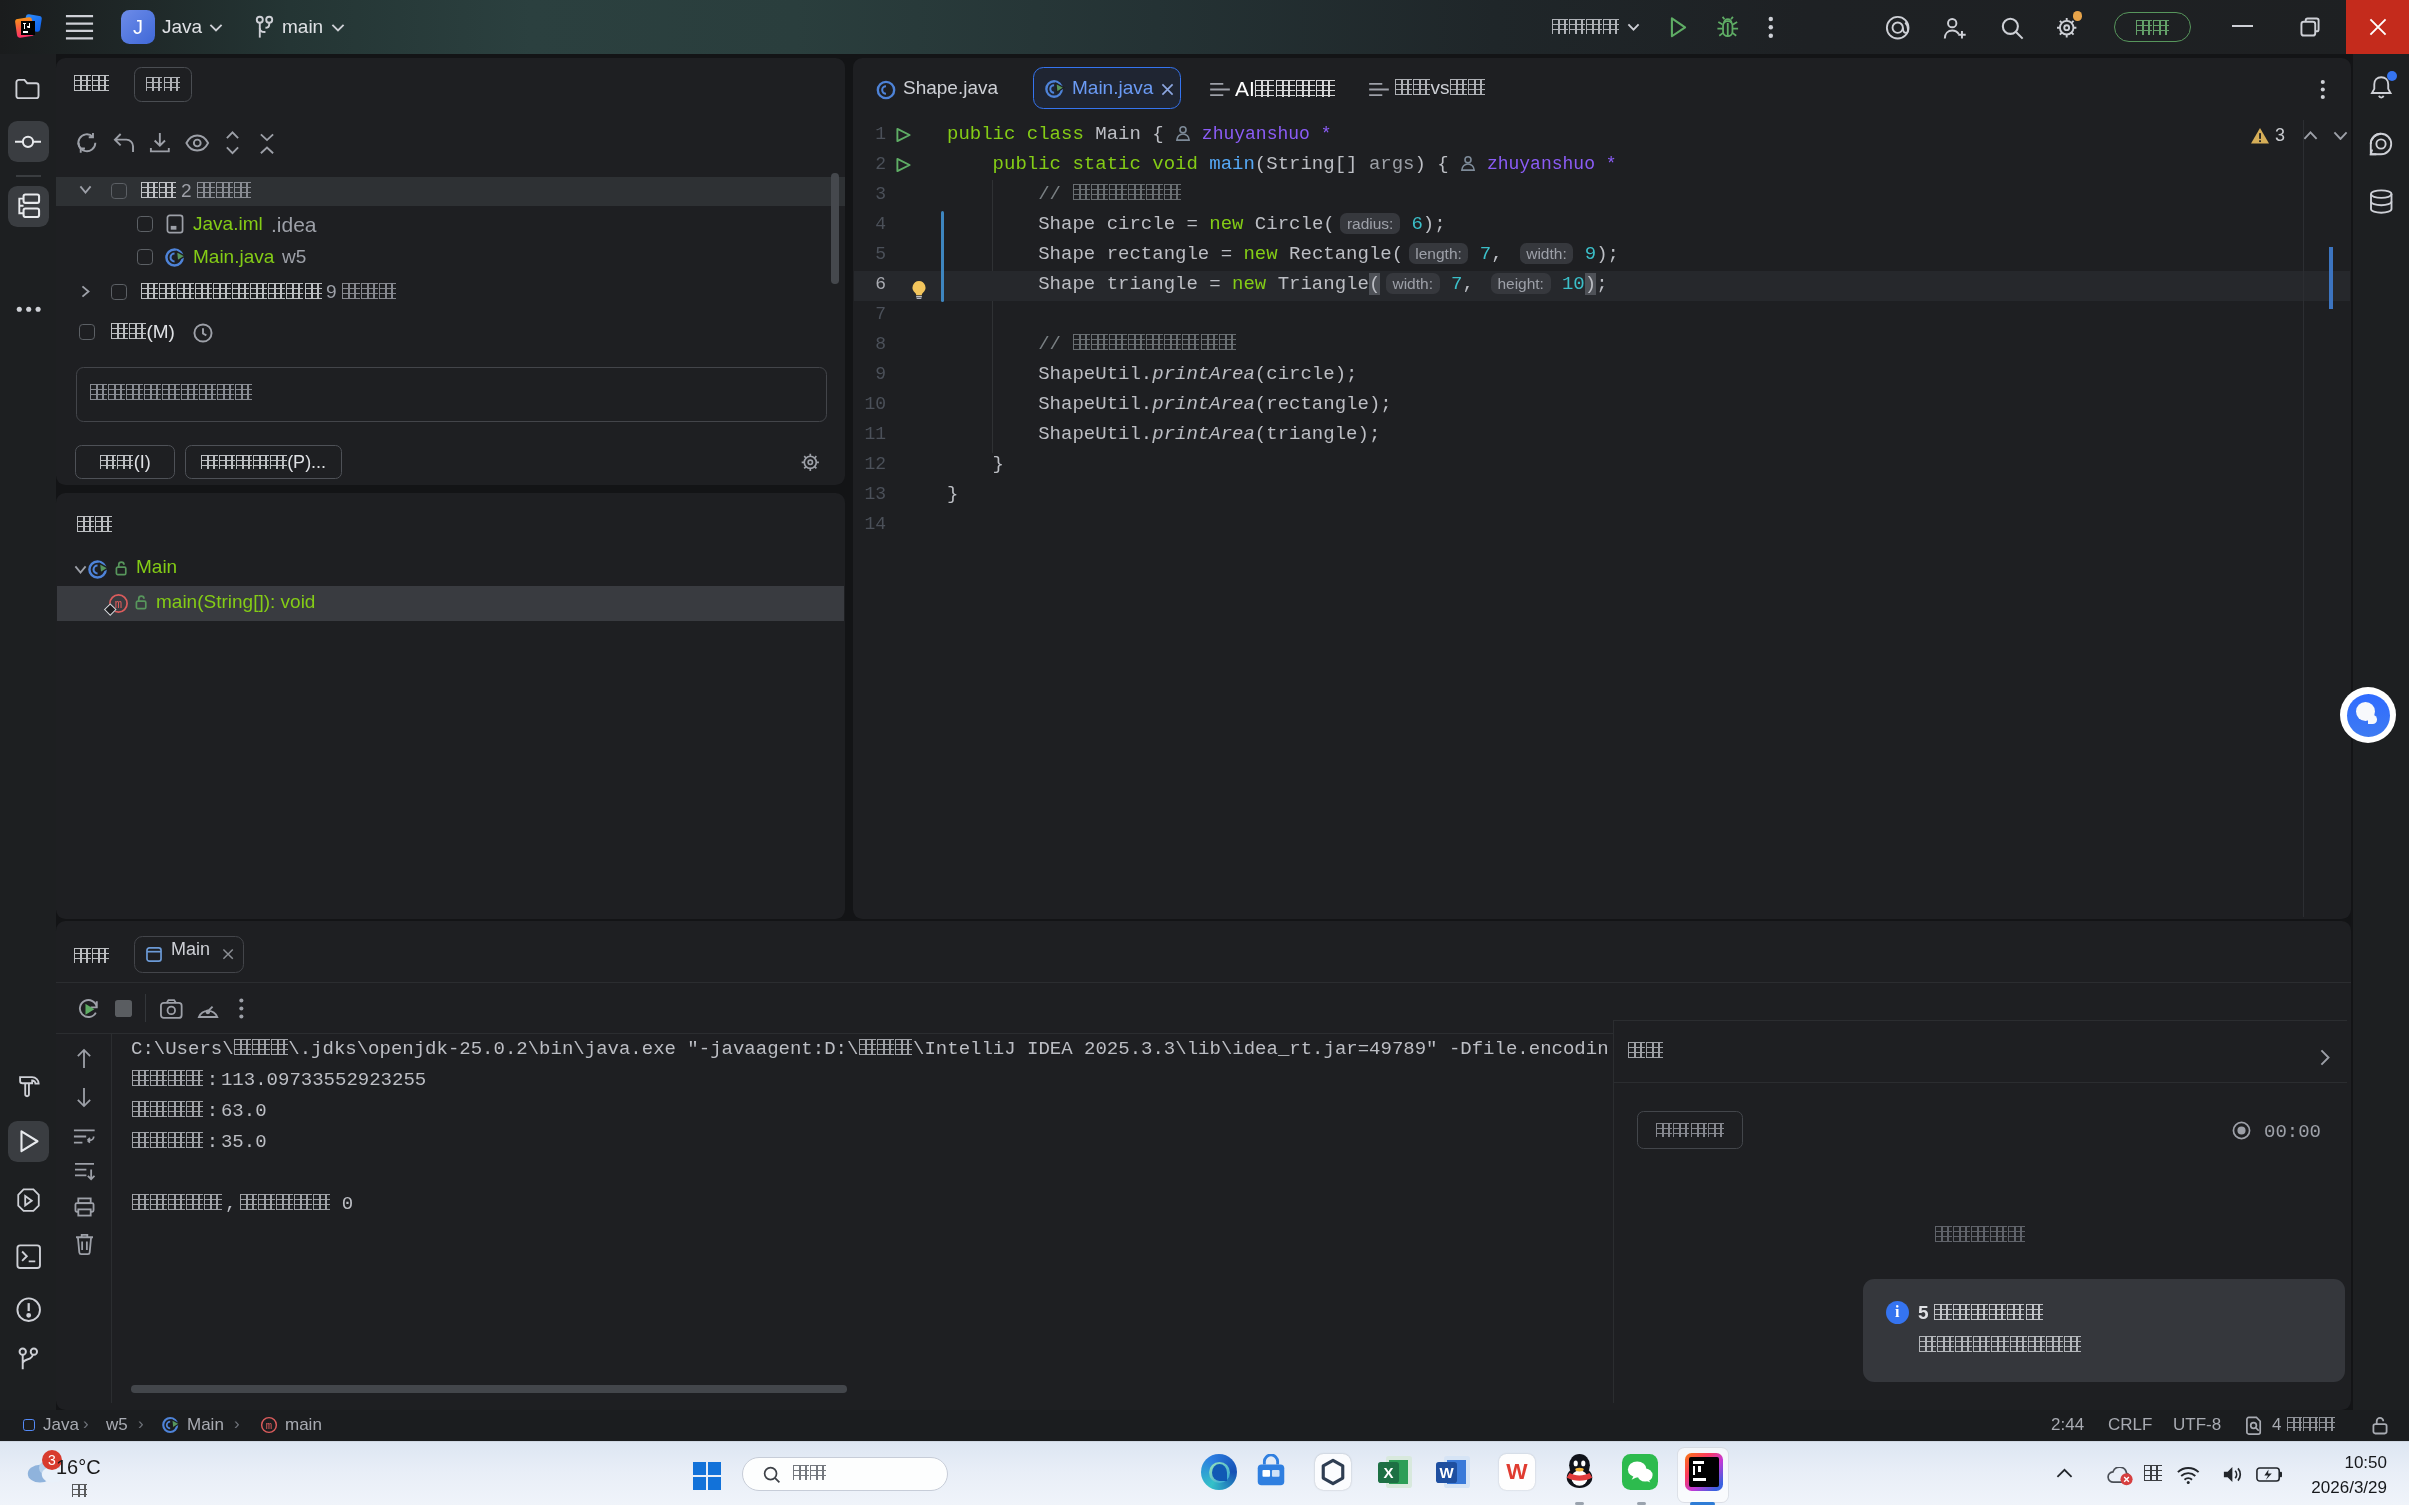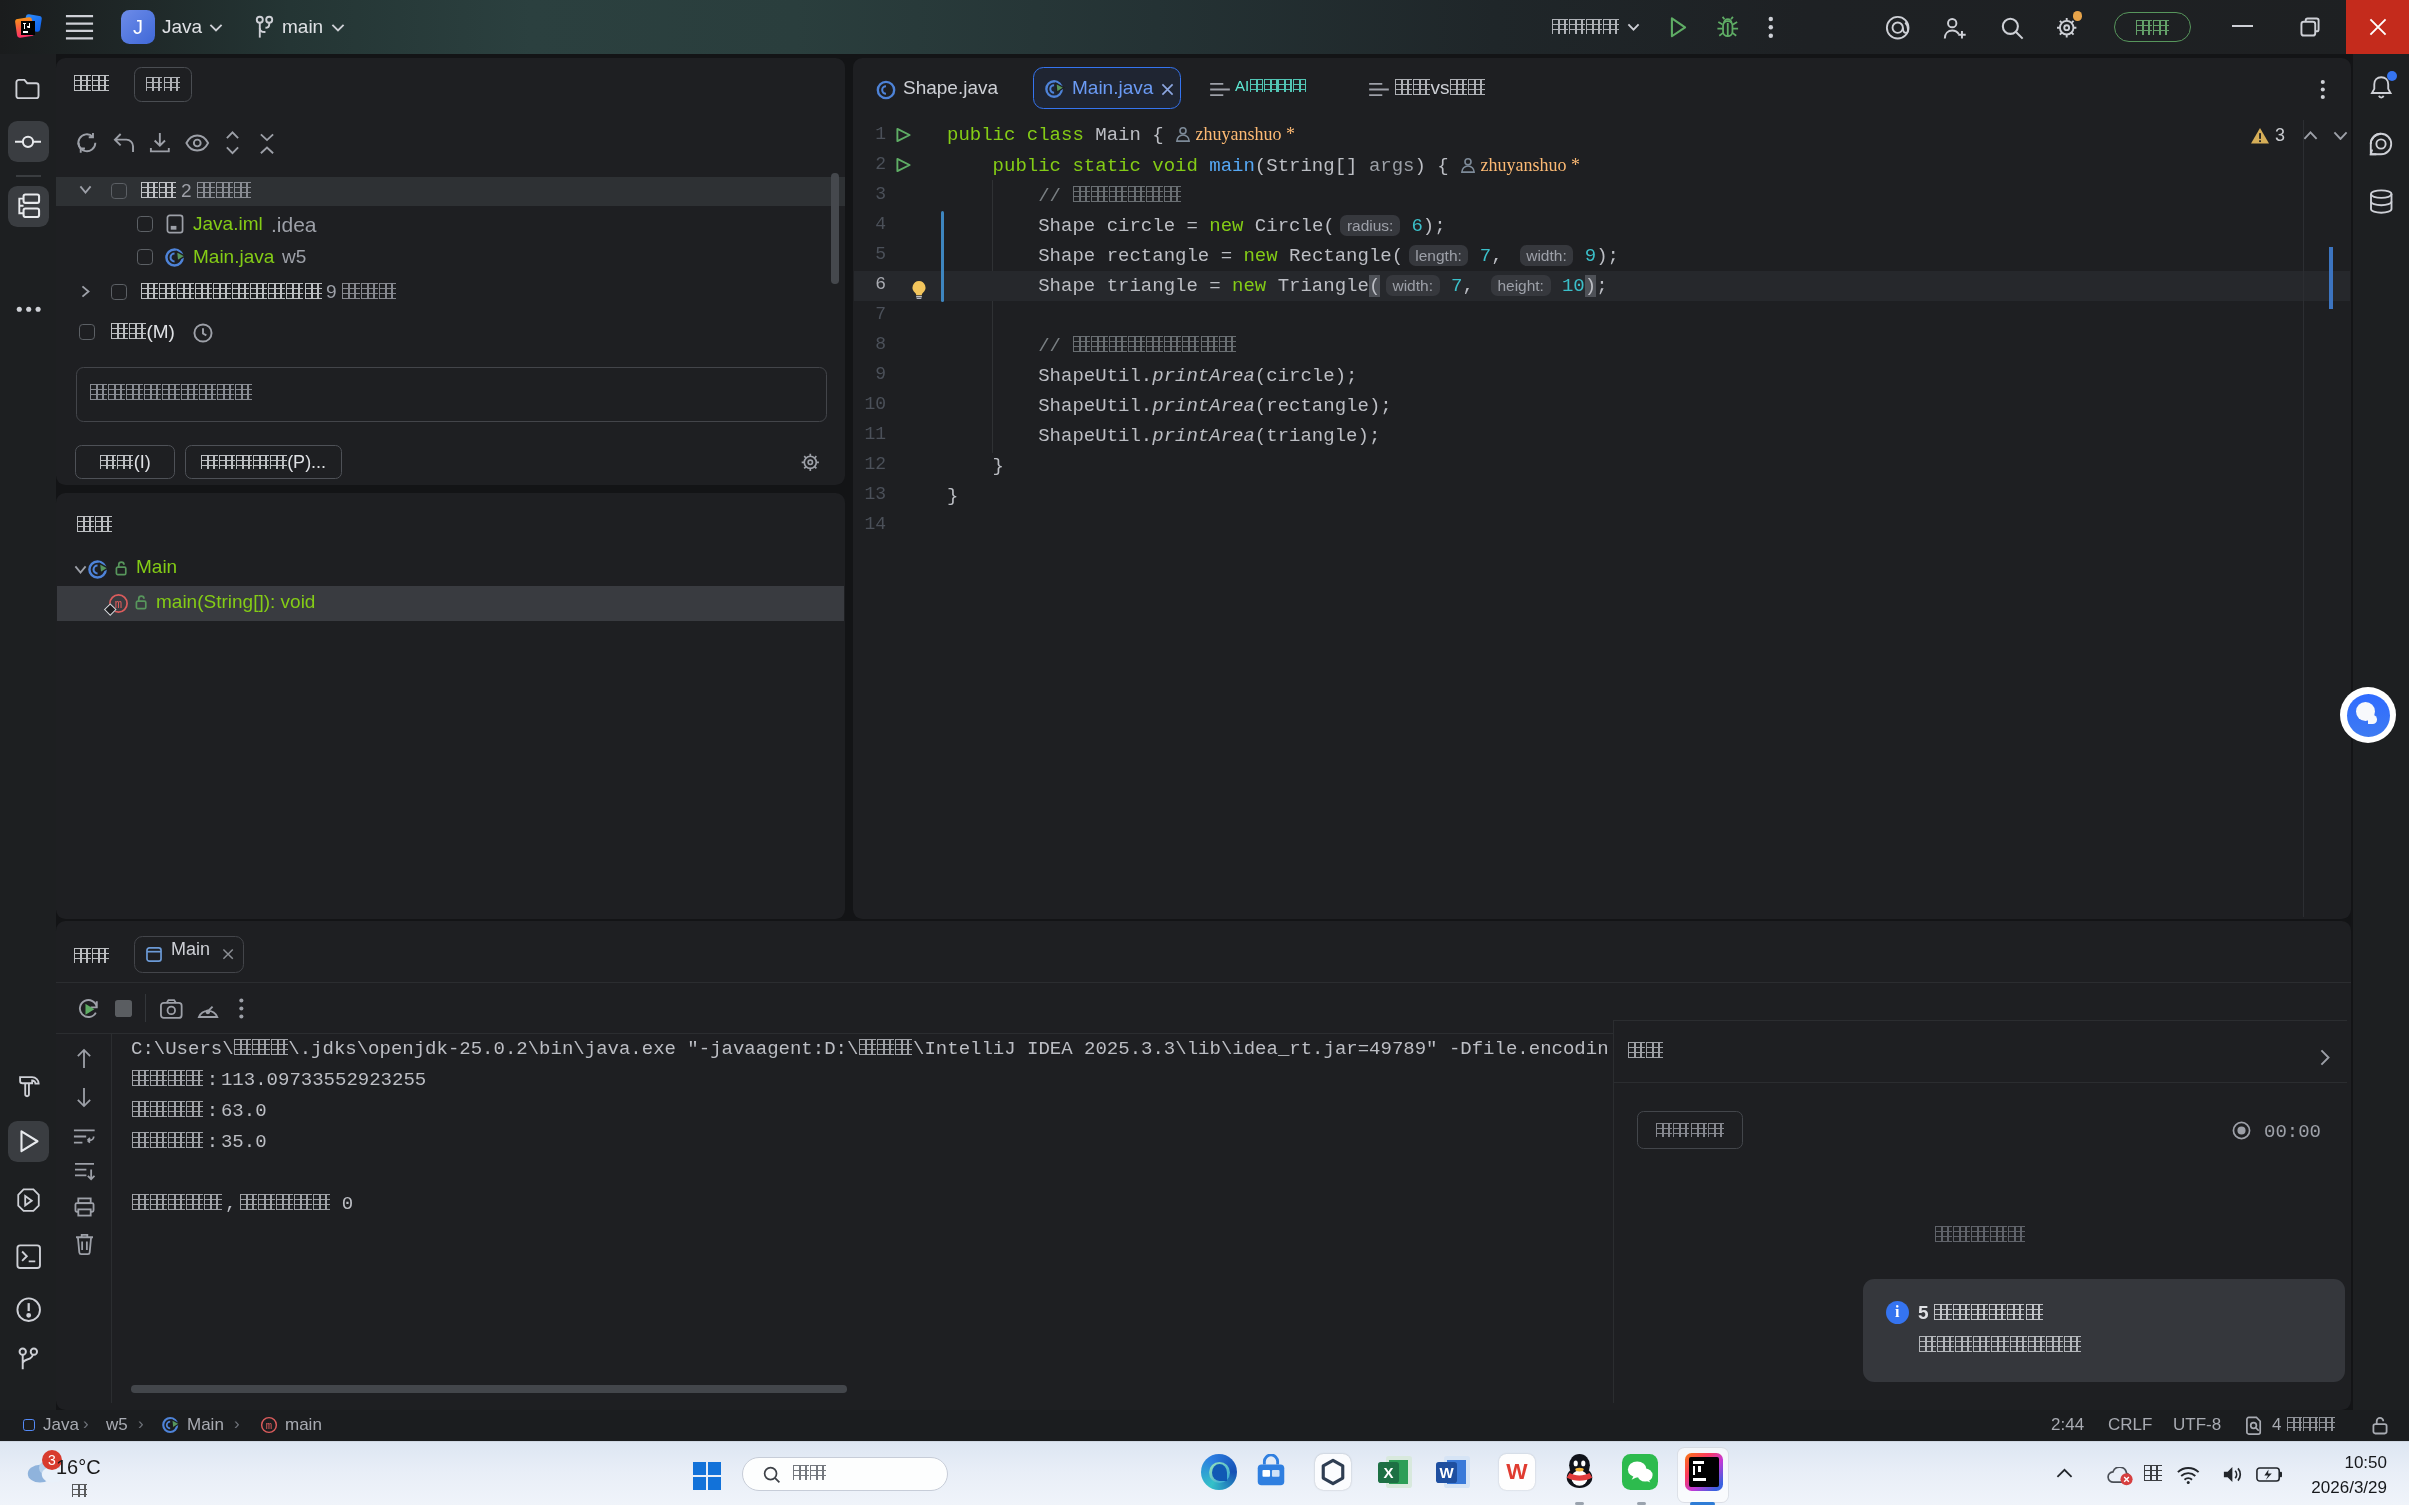--- a/index.html
+++ b/index.html
@@ -18,21 +18,21 @@
 #title .txt{color:#DFE1E5;font-size:19px}
 
 #lstripe{left:0;top:54px;width:56px;height:1356px;background:#1d1f21}
 .stsel{position:absolute;width:41px;height:41px;left:7.5px;border-radius:9.4px;background:#3a3d41}
 
 .chk{position:absolute;width:16px;height:16px;border:1.6px solid #5c6065;border-radius:3.8px}
 .btn{position:absolute;border:0.9px solid #4E5157;border-radius:6.6px;color:#DFE1E5;font-size:18px;display:flex;align-items:center;justify-content:center}
 .blue{color:#84cc16}
 mark{background:#36383D;border-radius:6.6px;color:#9DA0A8;font-family:"Liberation Sans",sans-serif;font-size:15.5px;padding:2.4px 6.6px;margin:0 0 0 5.6px}
 .kw{color:#84cc16}.num{color:#3BBFC9}.cmt{color:#7A8084}.mdecl{color:#56A8F5}.par{color:#9B9FA6}
-.inlay{color:#fdba74;font-size:18px;font-family:Liberation Serif, serif}
+.inlay{color:#8b5cf6;font-size:18px;font-family:Liberation Mono, monospace}
 #code pre{font-family:"Liberation Mono",monospace;font-size:19px;line-height:30px;color:#BCBEC4}
 </style></head><body>
 
 <div class="abs" id="title">
 
   <div class="abs" style="left:16px;top:15px;width:25.4px;height:25.4px">
     <div class="abs" style="left:8.5px;top:0;width:16px;height:16px;border-radius:2.8px;background:linear-gradient(135deg,#2f8cf8,#0b5fee);transform:rotate(9deg)"></div>
     <div class="abs" style="left:0px;top:2.8px;width:17px;height:19px;border-radius:2.8px;background:linear-gradient(180deg,#f7901c,#fb2c68);transform:rotate(-8deg)"></div>
     <div class="abs" style="left:4.7px;top:6.1px;width:14px;height:14px;background:#000">
       <div class="abs" style="left:1.9px;top:1.9px;width:3.8px;height:1.5px;background:#fff"></div>
@@ -318,21 +318,21 @@
       <path d="M10 6.8A4.2 4.2 0 1010 15.2" stroke="#4E83D8" stroke-width="2.2" fill="none"></path>
       <path d="M12 4.5l9 5-8 5z" fill="#57965C" stroke="#1E1F22" stroke-width="1.4"></path>
     </svg>
   <div class="abs" style="left:219px;top:19px;font-size:19px;color:#6B9BF5">Main.java</div>
   <svg class="abs" style="left:308px;top:24.5px" width="13" height="13" viewBox="0 0 14 14" stroke="#8CA6E0" stroke-width="1.8">
       <path d="M1.5 1.5l11 11M12.5 1.5l-11 11"></path>
     </svg>
   <svg class="abs gr" style="left:357px;top:23.5px" width="20" height="15" viewBox="0 0 21 16" stroke="currentColor" stroke-width="2" fill="none">
       <path d="M0 2h14M0 8h21M0 14h14"></path>
     </svg>
-  <div class="abs" style="left:382px;top:19px;font-size:15px;color:#5eead4">AI<i class="c"></i><i class="c"></i><i class="c"></i><i class="c"></i></div>
+  <div class="abs" style="left:382px;top:19px;font-size:21px;color:#ffffff">AI<i class="c"></i><i class="c"></i><i class="c"></i><i class="c"></i></div>
   <svg class="abs gr" style="left:516px;top:23.5px" width="20" height="15" viewBox="0 0 21 16" stroke="currentColor" stroke-width="2" fill="none">
       <path d="M0 2h14M0 8h21M0 14h14"></path>
     </svg>
   <div class="abs" style="left:541px;top:19px;font-size:19px;color:#CED0D6"><i class="c"></i><i class="c"></i>vs<i class="c"></i><i class="c"></i></div>
   <svg class="abs" style="left:1467px;top:21px" width="5.6" height="21" viewBox="0 0 6 22" fill="#CED0D6">
       <circle cx="3" cy="3" r="2.2"></circle>
       <circle cx="3" cy="11" r="2.2"></circle>
       <circle cx="3" cy="19" r="2.2"></circle>
     </svg>
 

